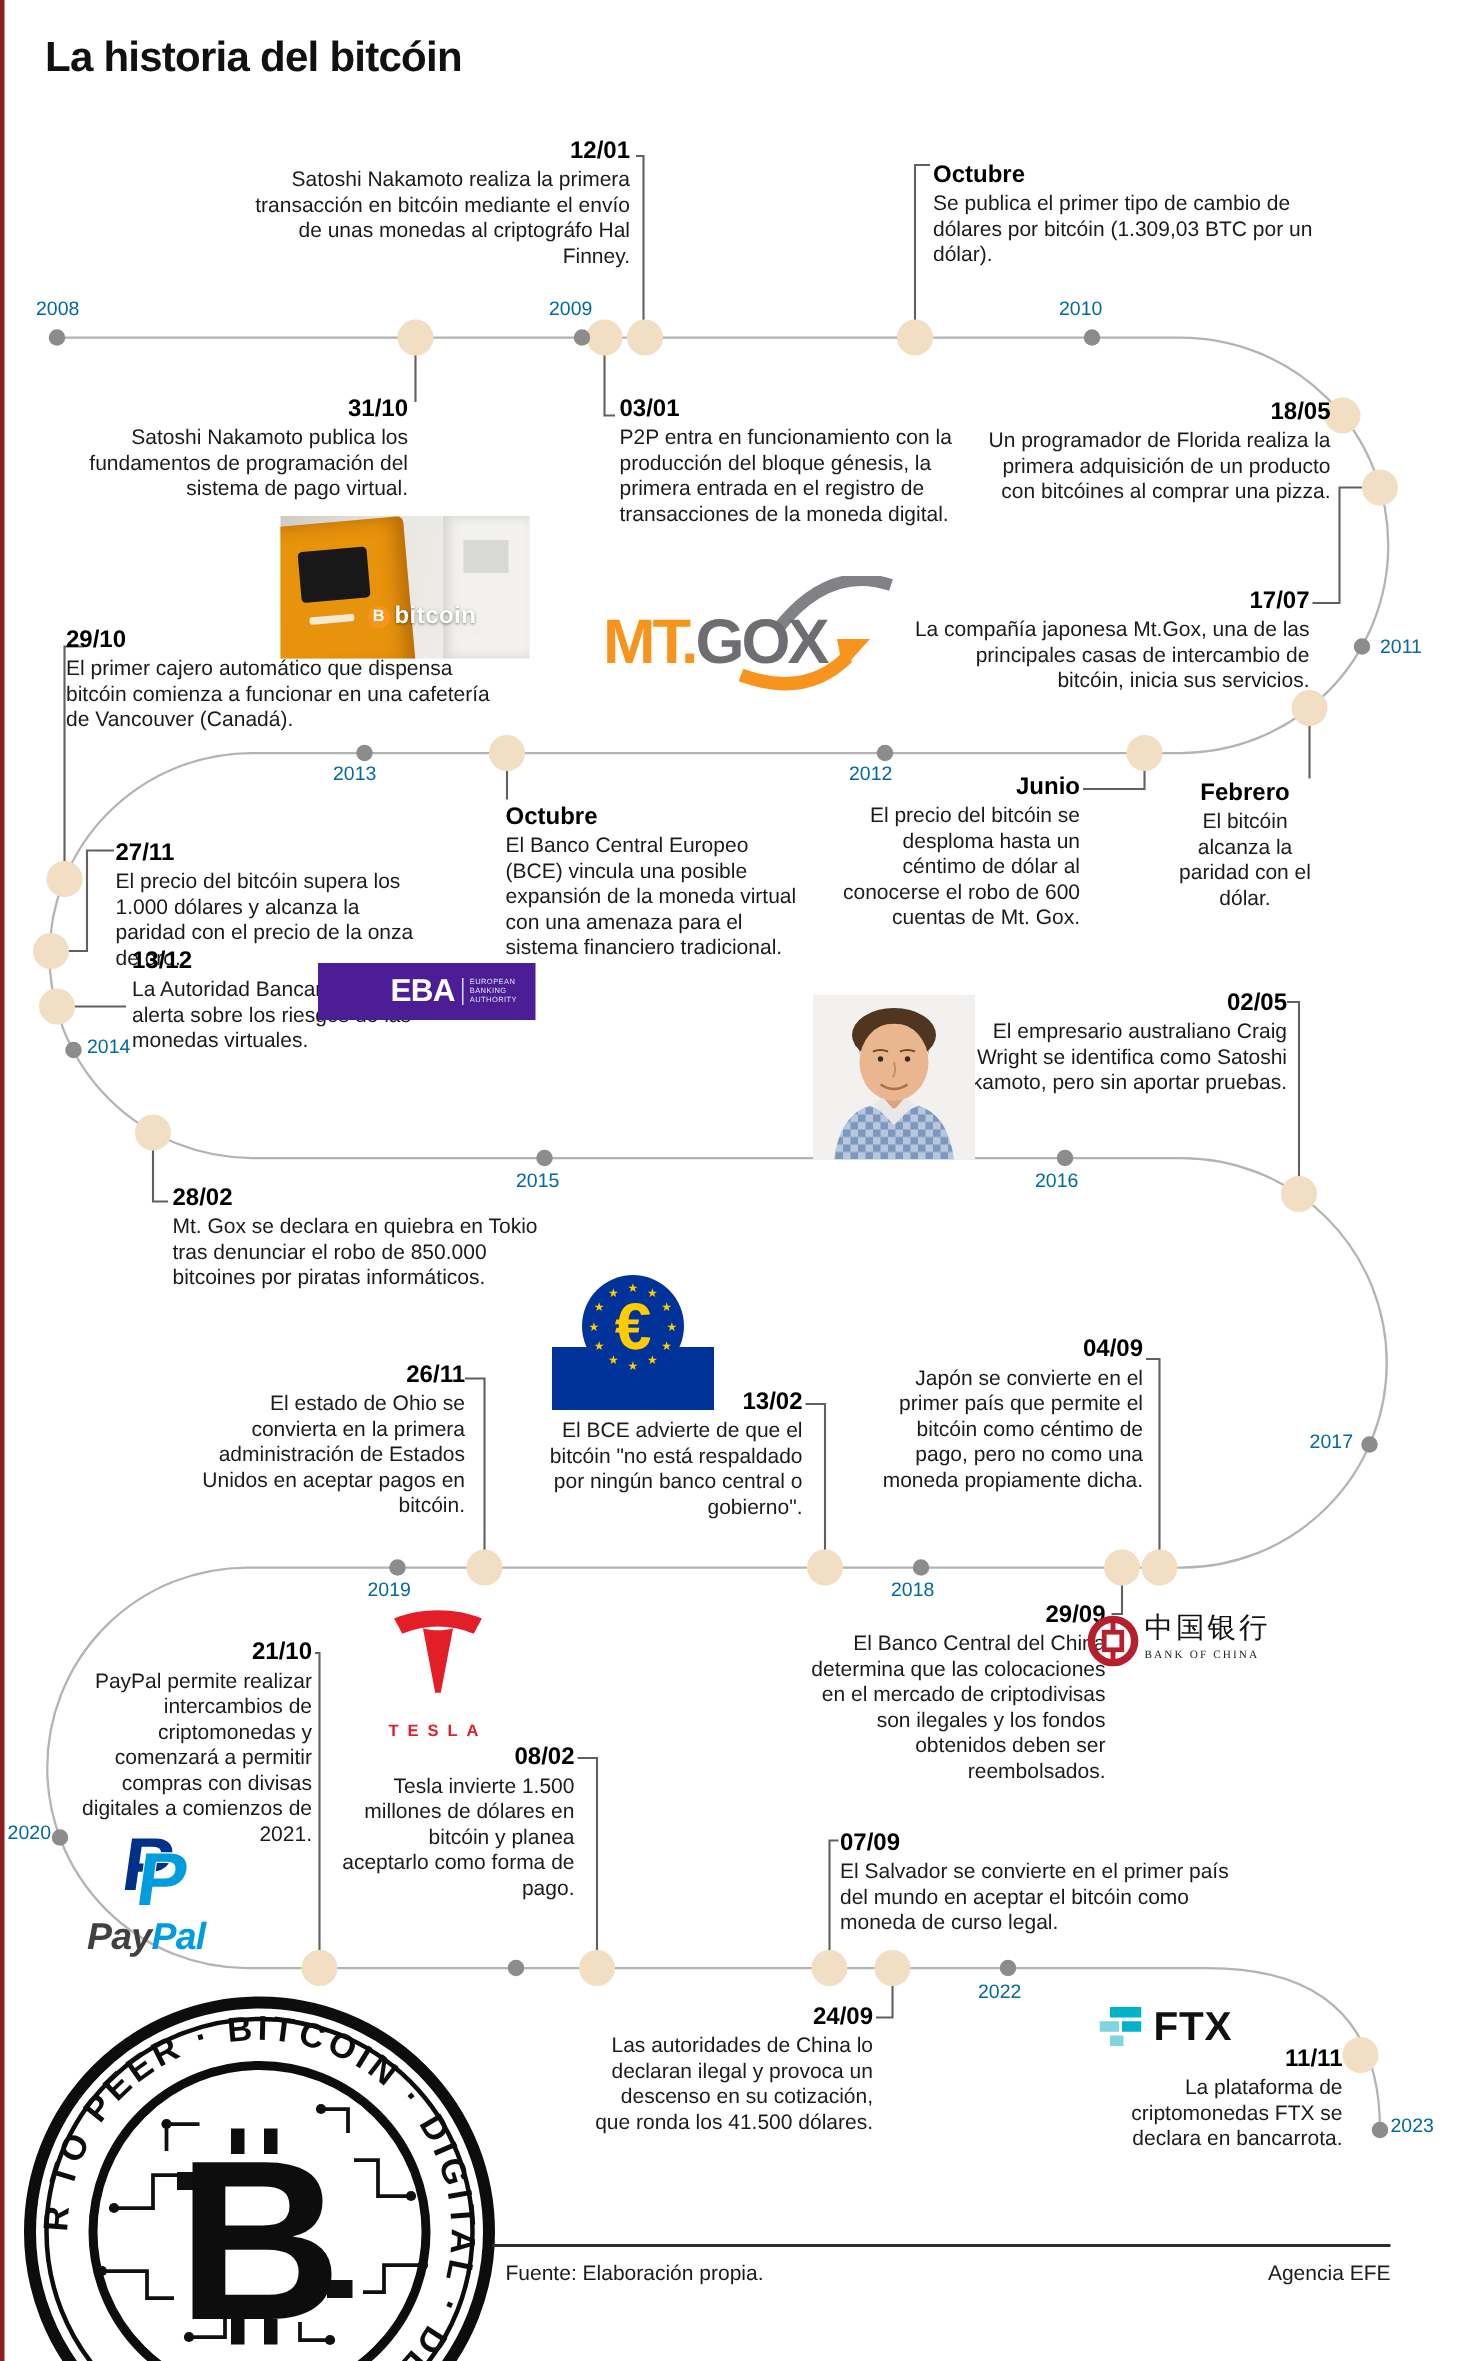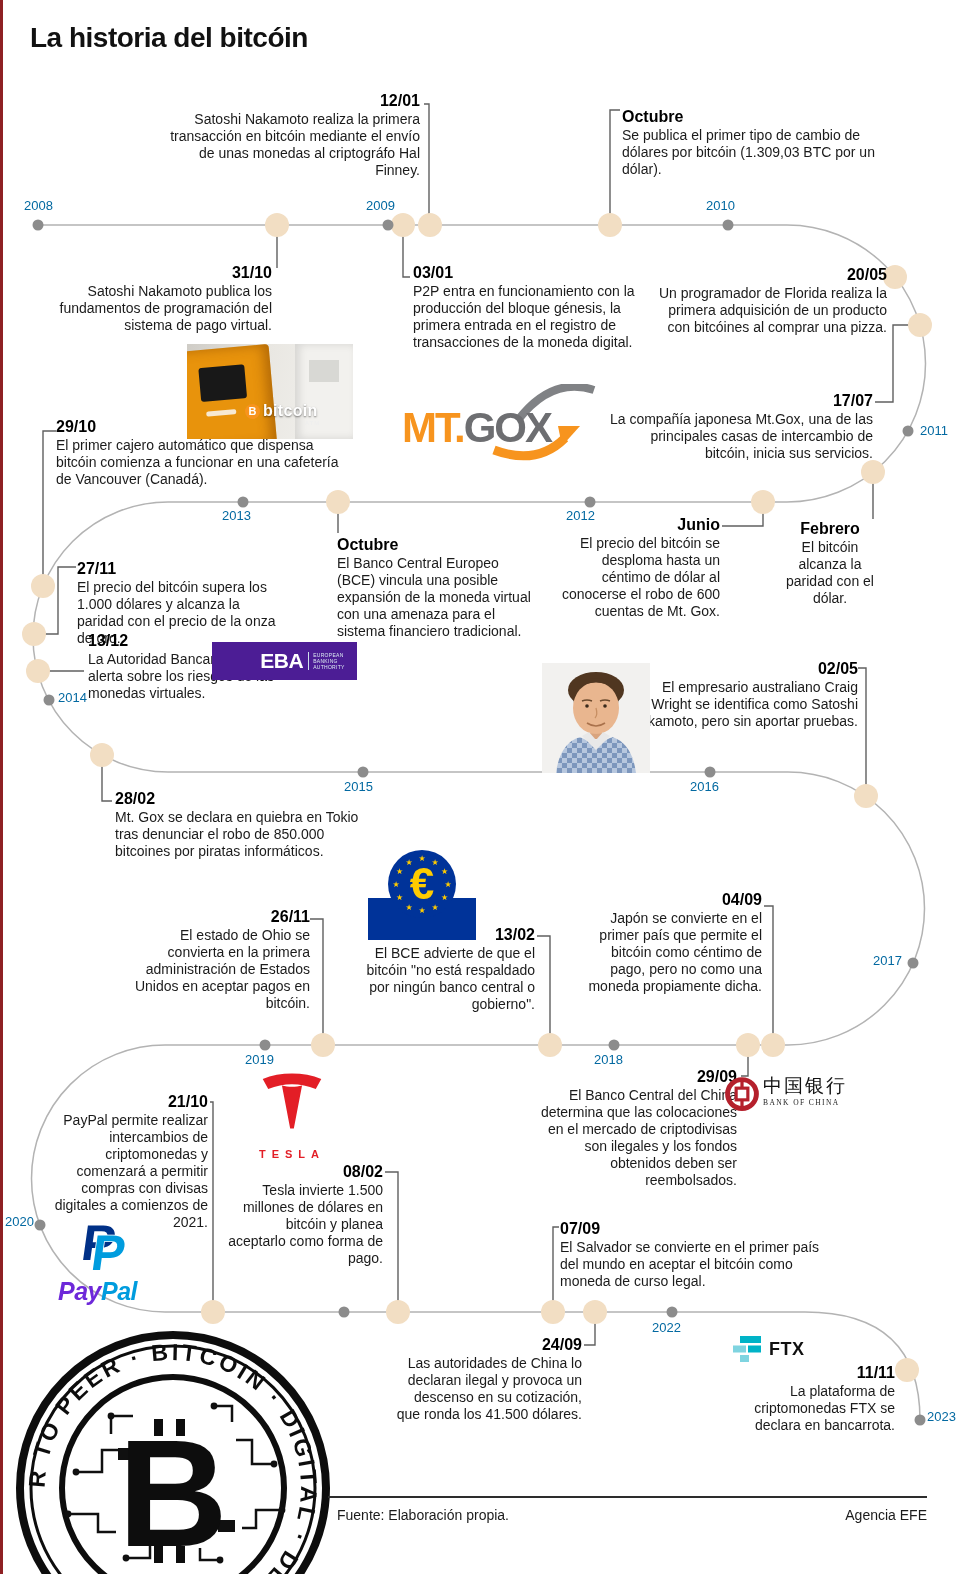--- a/index.html
+++ b/index.html
@@ -38,24 +38,24 @@
   
   #boc-logo{left:724px;top:1076px;display:flex;align-items:flex-start;gap:3px;}
   #boc-text-cn{font-size:19px;color:#111;line-height:1;letter-spacing:2px;}
   #boc-text-en{font-size:7.5px;color:#222;letter-spacing:1.4px;margin-top:3px;font-family:"Liberation Serif","DejaVu Serif",serif;}
   
   #tesla-logo{left:250px;top:1070px;width:84px;text-align:center;}
   #tesla-wordmark{margin-top:16px;color:#e31e26;font-size:11px;font-weight:700;letter-spacing:6px;}
   
   #paypal-logo{left:58px;top:1216px;width:100px;}
   #paypal-wordmark{font-size:25px;font-weight:700;font-style:italic;letter-spacing:-.5px;margin-top:1px;}
-  .pp-dark{color:#6d28d9;} .pp-light{color:#009cde;}
+  .pp-dark{color:#404040;} .pp-light{color:#009cde;}
   
   #ftx-logo{left:733px;top:1336px;display:flex;align-items:center;gap:8px;}
-  #ftx-wordmark{font-size:18px;font-weight:900;color:#101010;letter-spacing:.5px;}
+  #ftx-wordmark{font-size:27px;font-weight:900;color:#101010;letter-spacing:.5px;}
   
   #footer-rule{left:328px;top:1496px;width:599px;height:2px;background:#2d2d2d;}
   #footer-source{left:337px;top:1507px;font-size:14px;}
   #footer-credit{left:800px;top:1507px;width:127px;font-size:14px;text-align:right;}
 </style>
 </head>
 <body>
 
 <div id="canvas">
 
@@ -145,28 +145,28 @@
   </div>
   <div class="ev ra" style="left:20px;top:264px;width:252px">
     <h3>31/10</h3>
     <p>Satoshi Nakamoto publica los fundamentos de programación del sistema de pago virtual.</p>
   </div>
   <div class="ev" style="left:413px;top:264px;width:232px">
     <h3>03/01</h3>
     <p>P2P entra en funcionamiento con la producción del bloque génesis, la primera entrada en el registro de transacciones de la moneda digital.</p>
   </div>
   <div class="ev ra" style="left:655px;top:266px;width:232px">
-    <h3>20/05</h3>
+    <h3>18/05</h3>
     <p>Un programador de Florida realiza la primera adquisición de un producto con bitcóines al comprar una pizza.</p>
   </div>
   <div class="ev ra" style="left:605px;top:392px;width:268px">
     <h3>17/07</h3>
     <p>La compañía japonesa Mt.Gox, una de las principales casas de intercambio de bitcóin, inicia sus servicios.</p>
   </div>
-  <div class="ev" style="left:56px;top:418px;width:295px">
+  <div class="ev" style="left:44px;top:418px;width:295px">
     <h3>29/10</h3>
     <p>El primer cajero automático que dispensa bitcóin comienza a funcionar en una cafetería de Vancouver (Canadá).</p>
   </div>
   <div class="ev" style="left:337px;top:536px;width:195px">
     <h3>Octubre</h3>
     <p>El Banco Central Europeo (BCE) vincula una posible expansión de la moneda virtual con una amenaza para el sistema financiero tradicional.</p>
   </div>
   <div class="ev ra" style="left:552px;top:516px;width:168px">
     <h3>Junio</h3>
     <p>El precio del bitcóin se desploma hasta un céntimo de dólar al conocerse el robo de 600 cuentas de Mt. Gox.</p>

